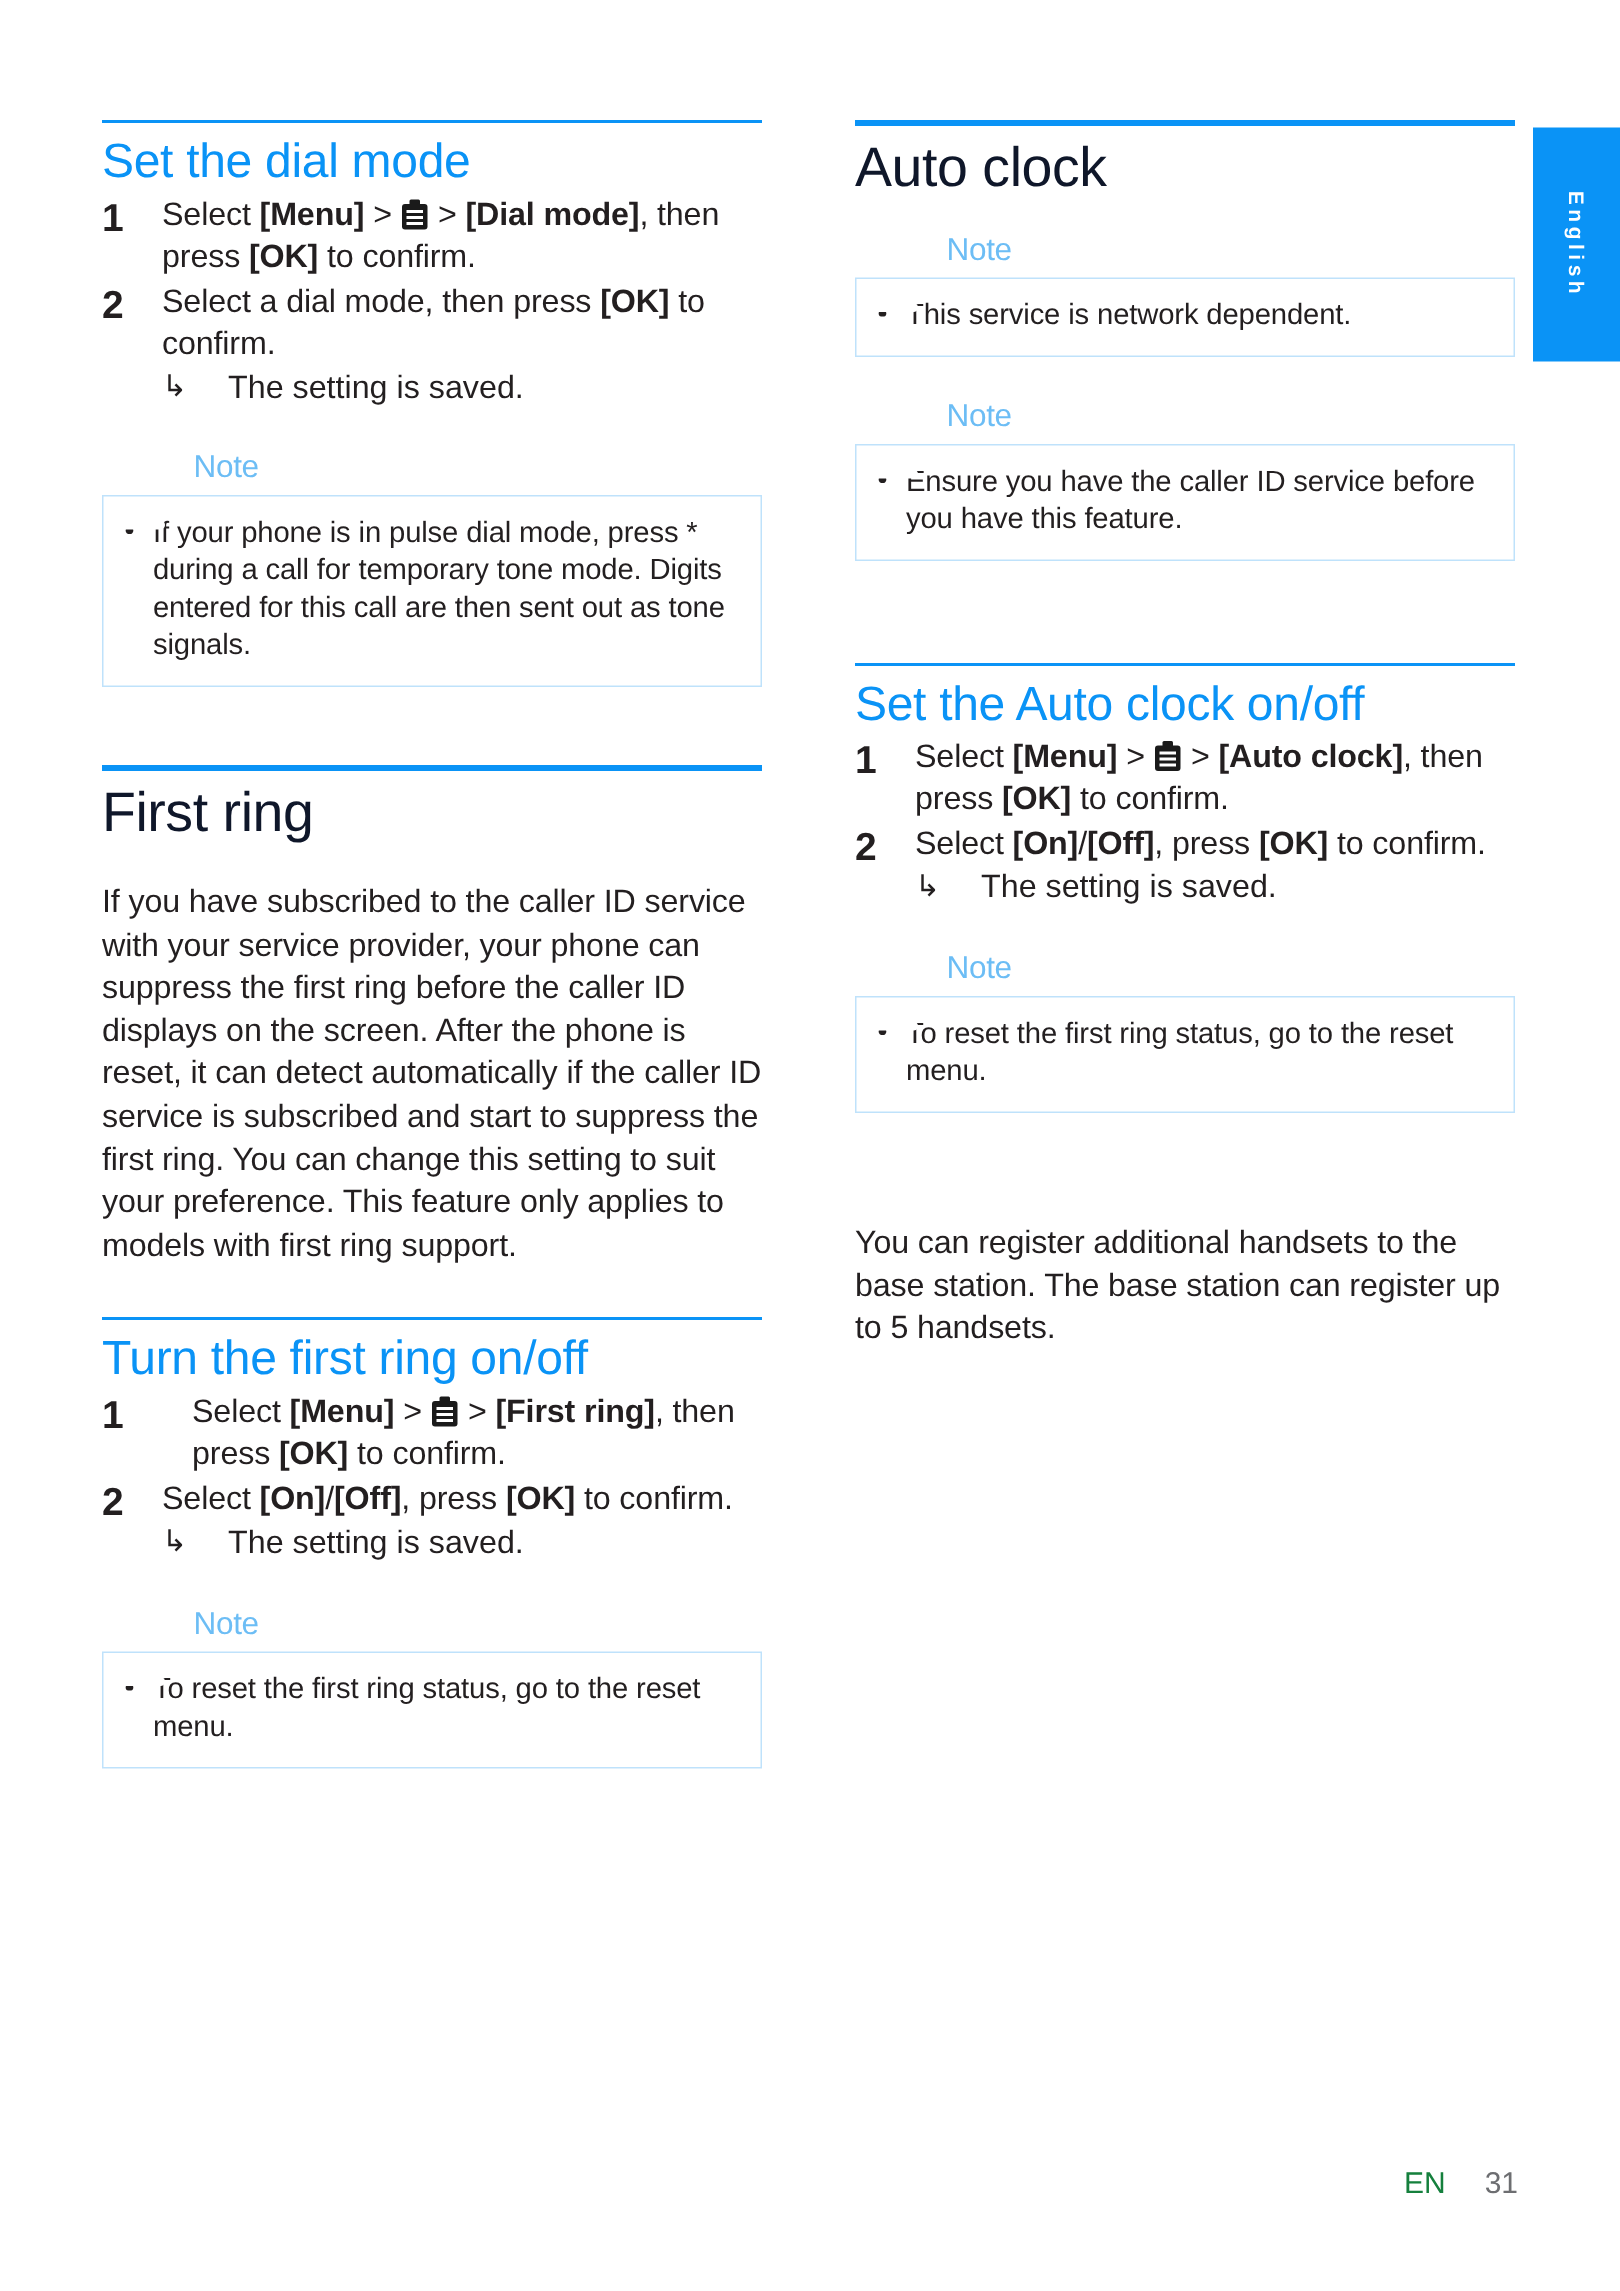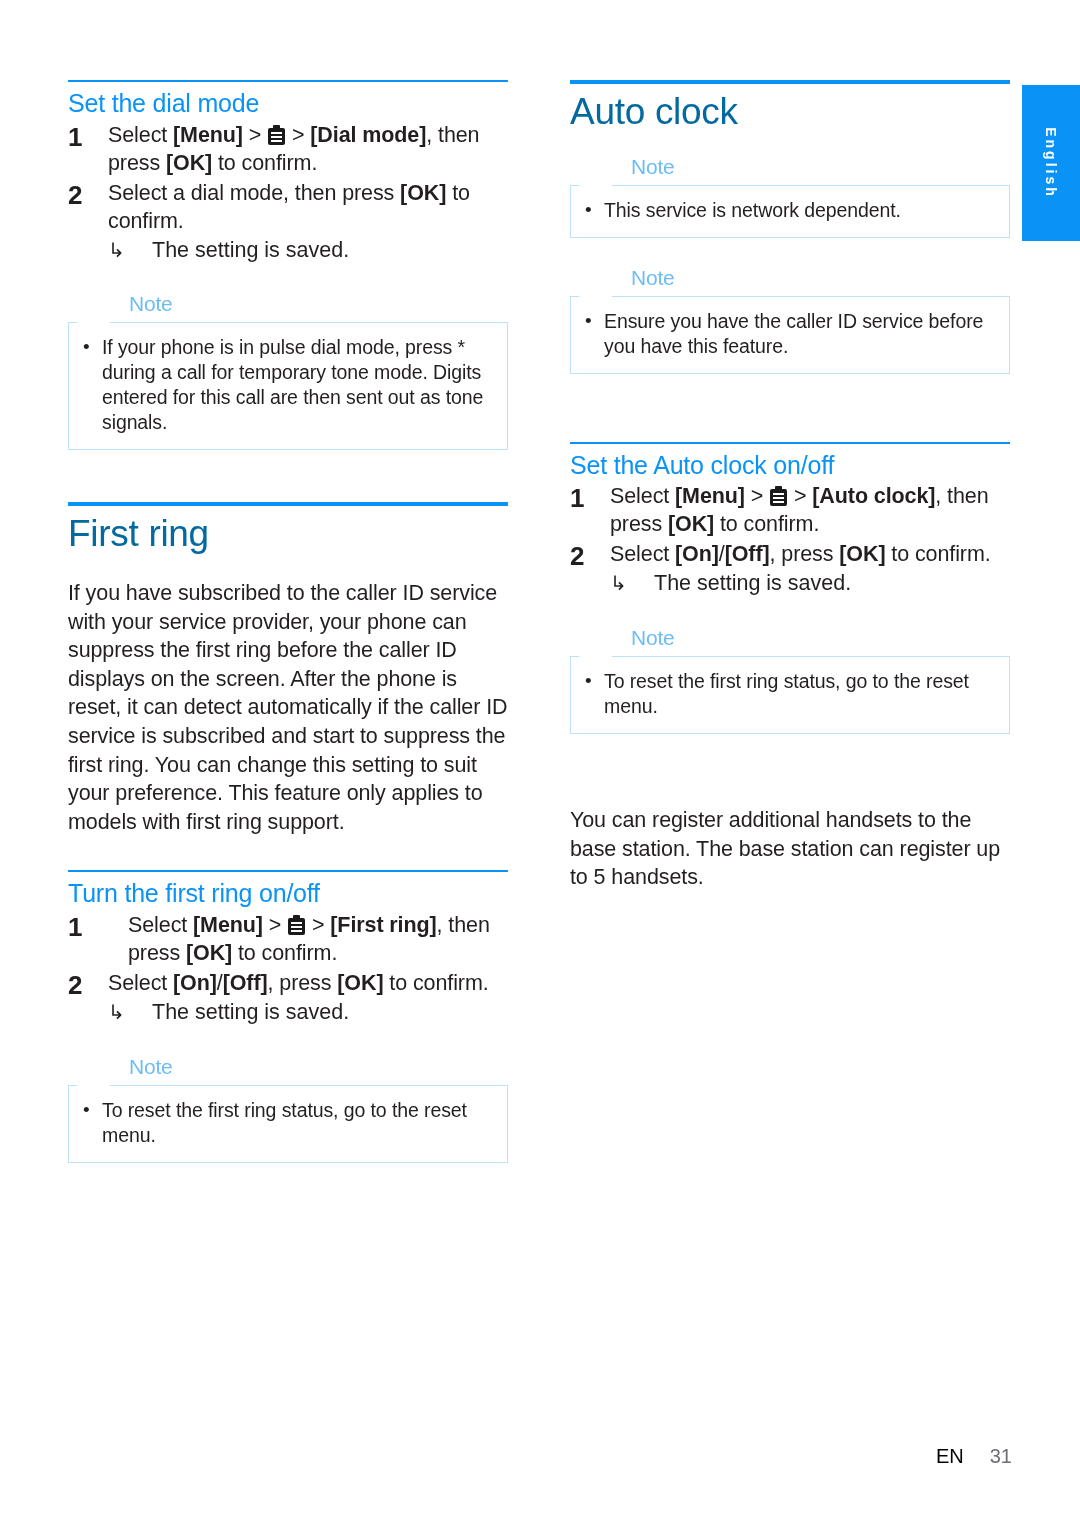--- a/index.html
+++ b/index.html
@@ -51,37 +51,37 @@
   }
 
   
   .h1-block { margin: 0 0 4px 0; }
   .h1-rule {
     height: 4px;
     background: #0a93f6;
     margin-bottom: 8px;
   }
   .h1 {
-    color: #0369a1;
+    color: #0f172a;
     font-size: 37px;
     font-weight: normal;
     line-height: 1.1;
     margin: 0;
     letter-spacing: -0.3px;
   }
 
   .h2-block { margin: 0 0 2px 0; }
   .h2-rule {
     height: 2px;
     background: #0a93f6;
     margin-bottom: 7px;
   }
   .h2 {
     color: #0a93f6;
-    font-size: 25px;
+    font-size: 32px;
     font-weight: normal;
     line-height: 1.15;
     margin: 0;
     letter-spacing: -0.2px;
   }
 
   
   .para {
     font-size: 21.5px;
     line-height: 1.33;
@@ -161,21 +161,21 @@
     background: #ffffff;
   }
   .menu-icon .b1 { top: 7px; }
   .menu-icon .b2 { top: 11px; }
   .menu-icon .b3 { top: 15px; }
 
   
   .note { margin: 22px 0 0 0; }
   .note-head {
     display: flex;
-    align-items: center;
+    align-items: flex-end;
     height: 36px;
   }
   .note-badge {
     width: 52px;
     flex: 0 0 52px;
     background: #6cbdf5;
     position: relative;
   }
   .note-badge .nb {
     position: absolute;
@@ -215,21 +215,21 @@
 
   
   .footer {
     position: absolute;
     left: 0;
     top: 1445px;
     width: 1012px;
     text-align: right;
     font-size: 20px;
   }
-  .footer .en  { color: #000000; }
+  .footer .en  { color: #15803d; }
   .footer .pg  { color: #6d6e71; margin-left: 26px; }
 
   .gap-lg { height: 52px; }
   .gap-md { height: 34px; }
   .gap-sm { height: 20px; }
 </style>
 </head>
 <body>
 
 <div class="page">

